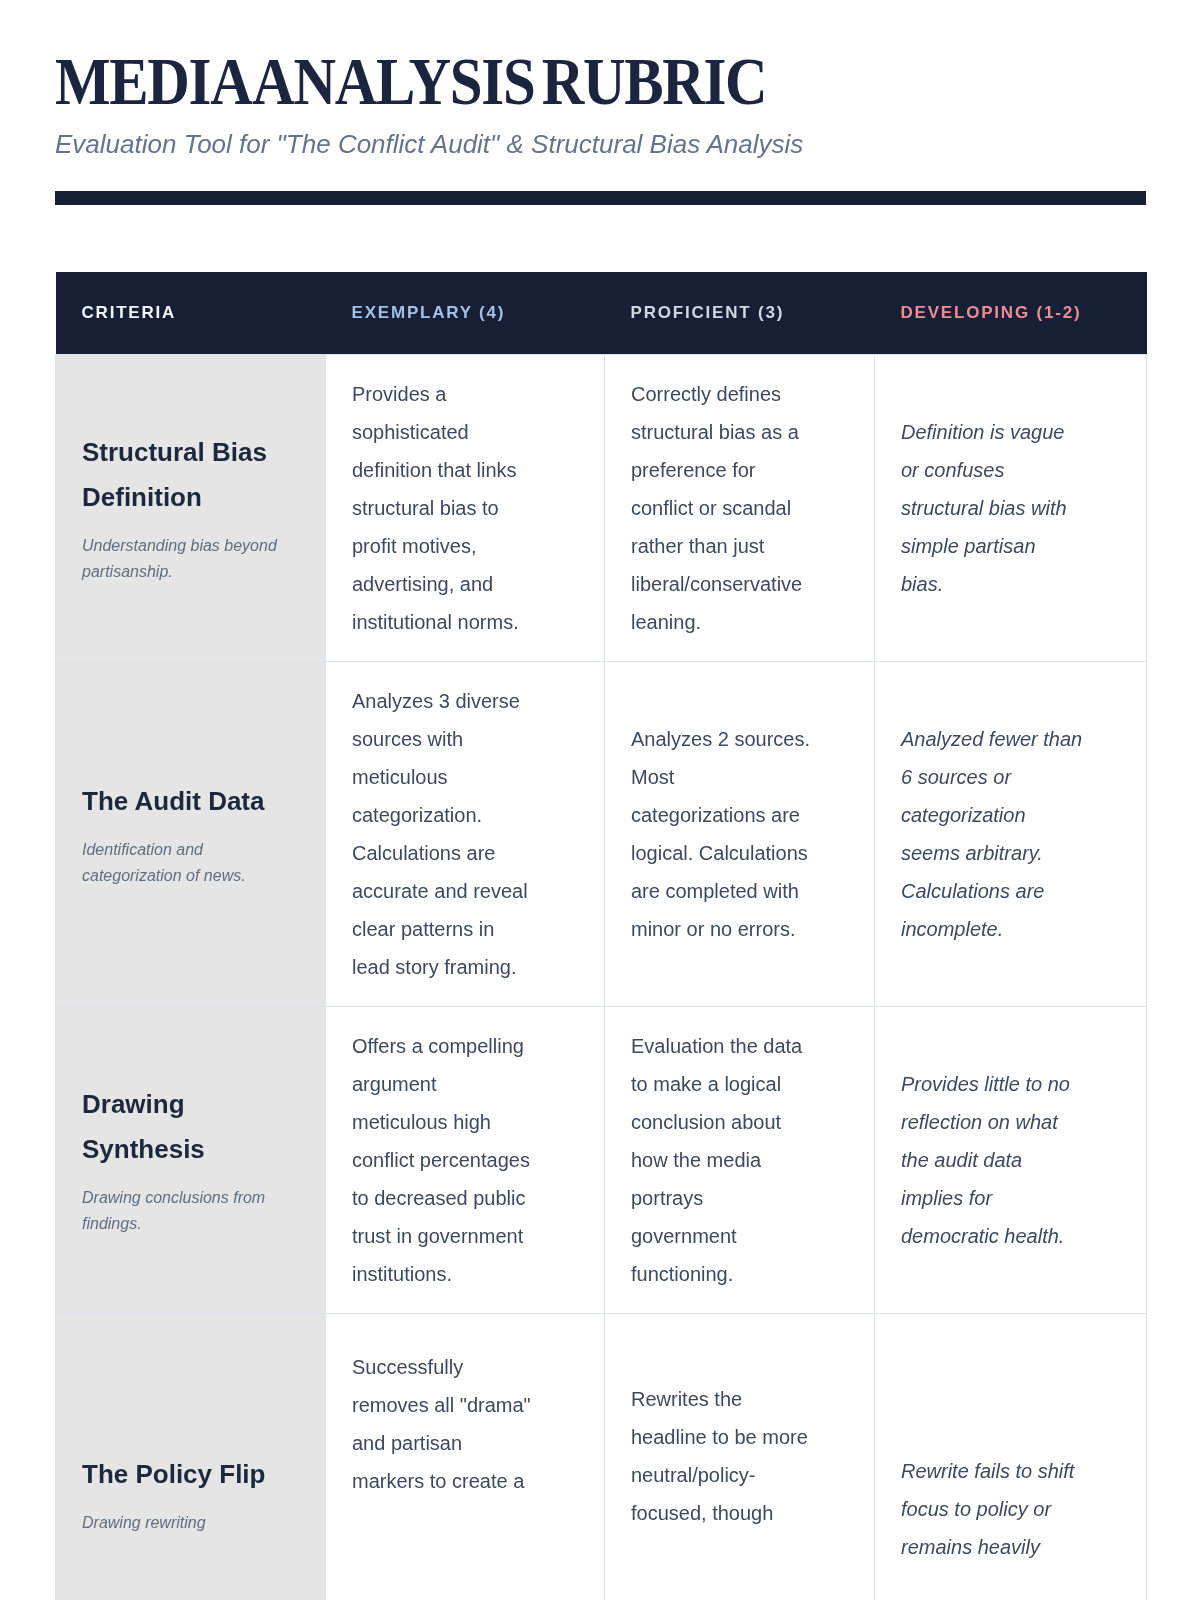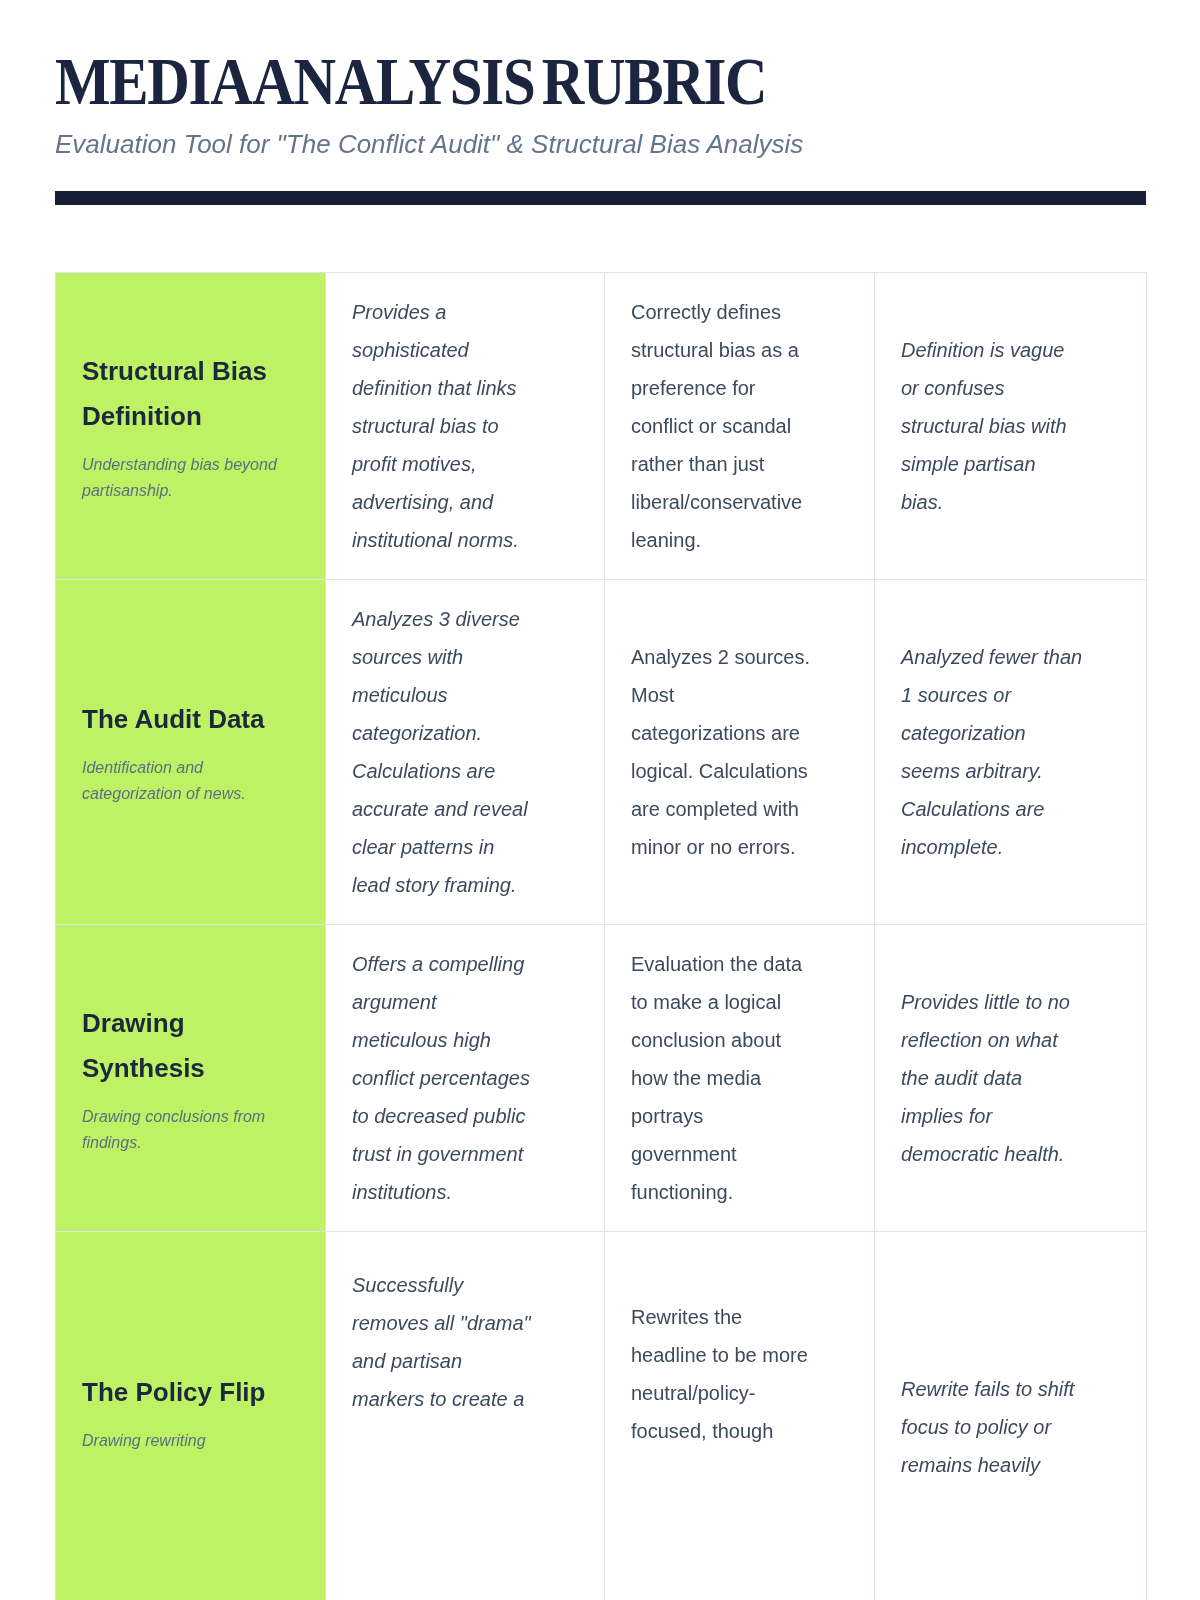--- a/index.html
+++ b/index.html
@@ -67,25 +67,25 @@
   .col-d { width: 272px; }
 
   .td {
     border: 1px solid #dce3ee;
     background: #ffffff;
     padding: 20px 60px 20px 26px;
     font-size: 20px;
     line-height: 38px;
     color: #3c4a5e;
   }
-  .cell-ex  { padding-right: 70px; font-style: italic; }
+  .cell-ex  { padding-right: 70px; }
   .cell-dev { padding-right: 63px; font-style: italic; }
 
   .crit {
-    background: #bef264;
+    background: #e5e5e5;
     padding-right: 22px;
   }
   .crit h3 {
     margin: 0;
     font-size: 26px;
     line-height: 45px;
     font-weight: 700;
     color: #1d283c;
   }
   .crit .note {
@@ -107,39 +107,45 @@
 <body>
 
 <div class="page">
 
   <h1 class="title">MEDIA ANALYSIS RUBRIC</h1>
   <p class="subtitle">Evaluation Tool for "The Conflict Audit" &amp; Structural Bias Analysis</p>
   <div class="divider"></div>
 
   <div class="rubric">
 
+    <div class="tr">
+      <div class="th th-criteria col-c">CRITERIA</div>
+      <div class="th th-exemplary col-e">EXEMPLARY (4)</div>
+      <div class="th th-proficient col-p">PROFICIENT (3)</div>
+      <div class="th th-developing col-d">DEVELOPING (1-2)</div>
+    </div>
 
     <div class="tr">
       <div class="td crit col-c">
         <h3>Structural Bias Definition</h3>
         <p class="note">Understanding bias beyond partisanship.</p>
       </div>
       <div class="td cell-ex col-e">Provides a sophisticated definition that links structural bias to profit motives, advertising, and institutional norms.</div>
       <div class="td cell-pro col-p">Correctly defines structural bias as a preference for conflict or scandal rather than just liberal/conservative leaning.</div>
       <div class="td cell-dev col-d">Definition is vague or confuses structural bias with simple partisan bias.</div>
     </div>
 
     <div class="tr">
       <div class="td crit col-c">
         <h3>The Audit Data</h3>
         <p class="note">Identification and categorization of news.</p>
       </div>
       <div class="td cell-ex col-e">Analyzes 3 diverse sources with meticulous categorization. Calculations are accurate and reveal clear patterns in lead story framing.</div>
       <div class="td cell-pro col-p">Analyzes 2 sources. Most categorizations are logical. Calculations are completed with minor or no errors.</div>
-      <div class="td cell-dev col-d">Analyzed fewer than 1 sources or categorization seems arbitrary. Calculations are incomplete.</div>
+      <div class="td cell-dev col-d">Analyzed fewer than 6 sources or categorization seems arbitrary. Calculations are incomplete.</div>
     </div>
 
     <div class="tr">
       <div class="td crit col-c">
         <h3>Drawing Synthesis</h3>
         <p class="note">Drawing conclusions from findings.</p>
       </div>
       <div class="td cell-ex col-e">Offers a compelling argument meticulous high conflict percentages to decreased public trust in government institutions.</div>
       <div class="td cell-pro col-p">Evaluation the data to make a logical conclusion about how the media portrays government functioning.</div>
       <div class="td cell-dev col-d">Provides little to no reflection on what the audit data implies for democratic health.</div>

